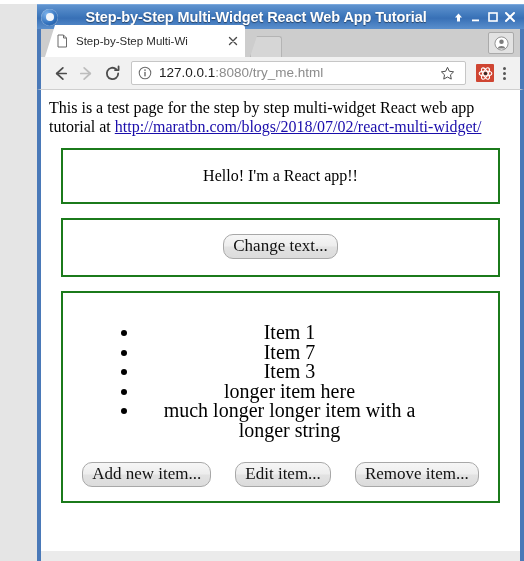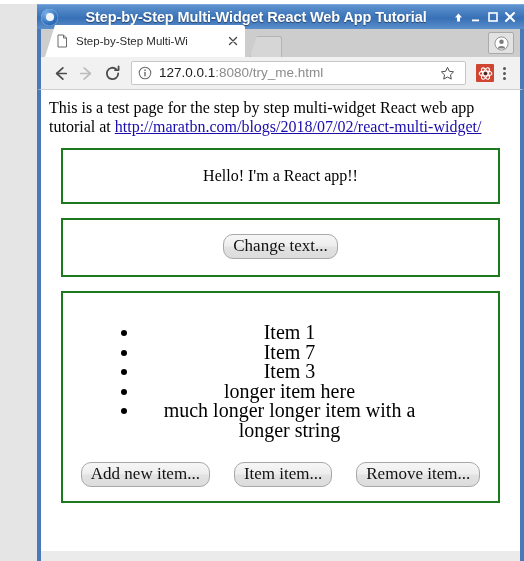--- a/index.html
+++ b/index.html
@@ -430,21 +430,21 @@
       <div class="widget" id="widget-list">
         <ul id="item-list">
           <li>Item 1</li>
           <li>Item 7</li>
           <li>Item 3</li>
           <li>longer item here</li>
           <li>much longer longer item with a longer string</li>
         </ul>
         <div id="list-buttons">
           <button class="btn">Add new item...</button>
-          <button class="btn">Item item...</button>
+          <button class="btn">Edit item...</button>
           <button class="btn">Remove item...</button>
         </div>
       </div>
 
     </div>
   </div>
 
   <div id="bottom-strip"></div>
 </div>
 

